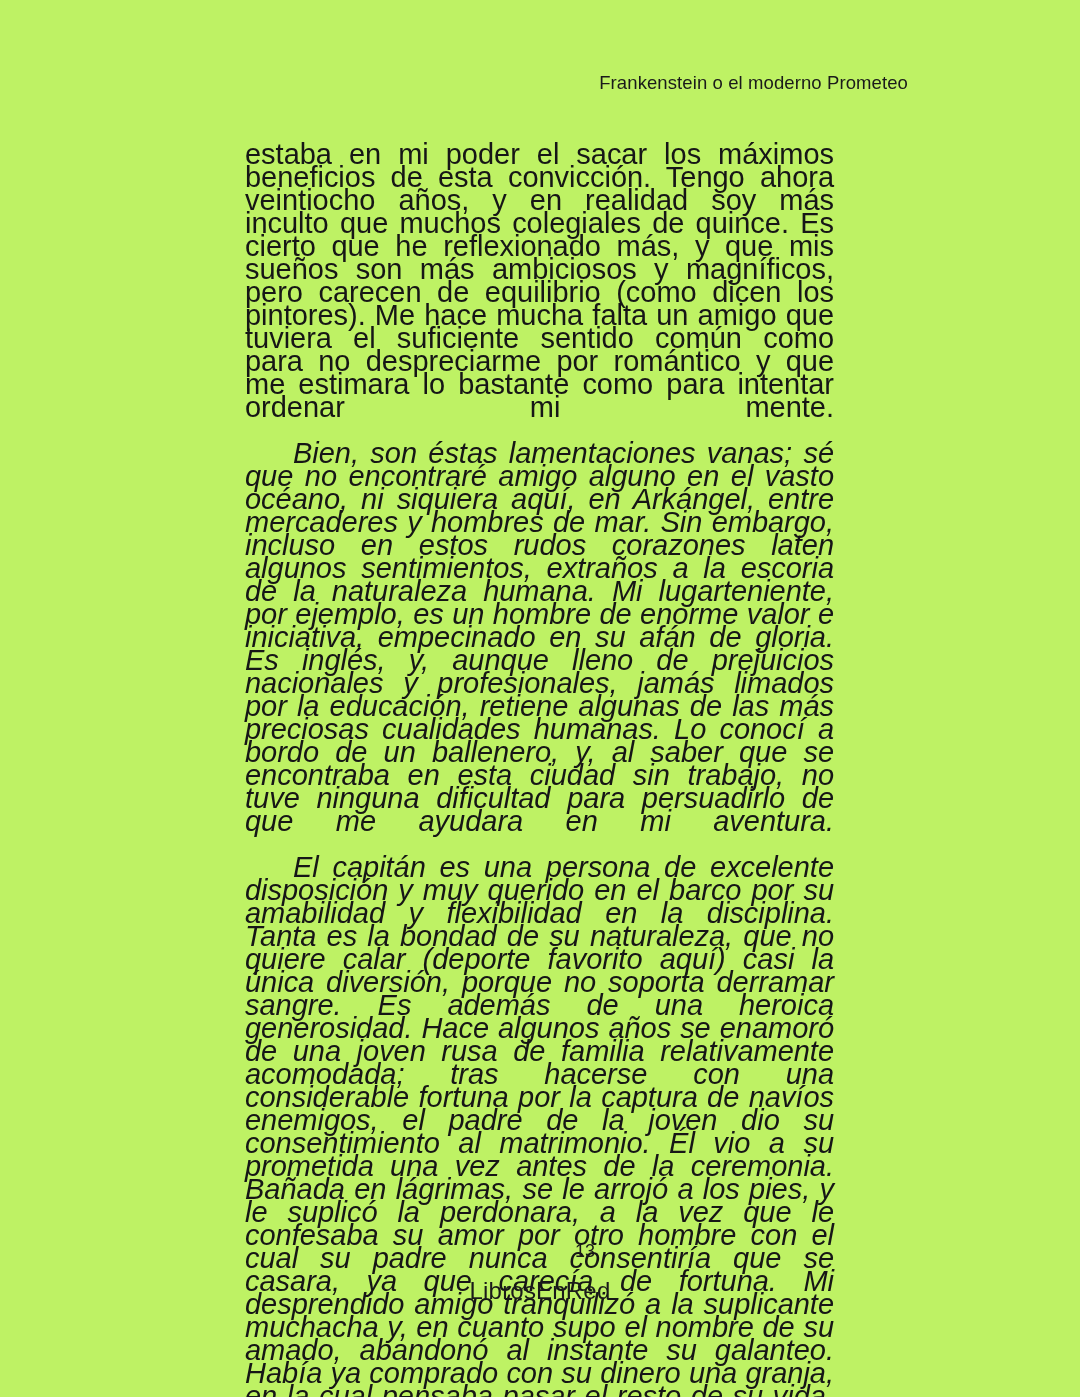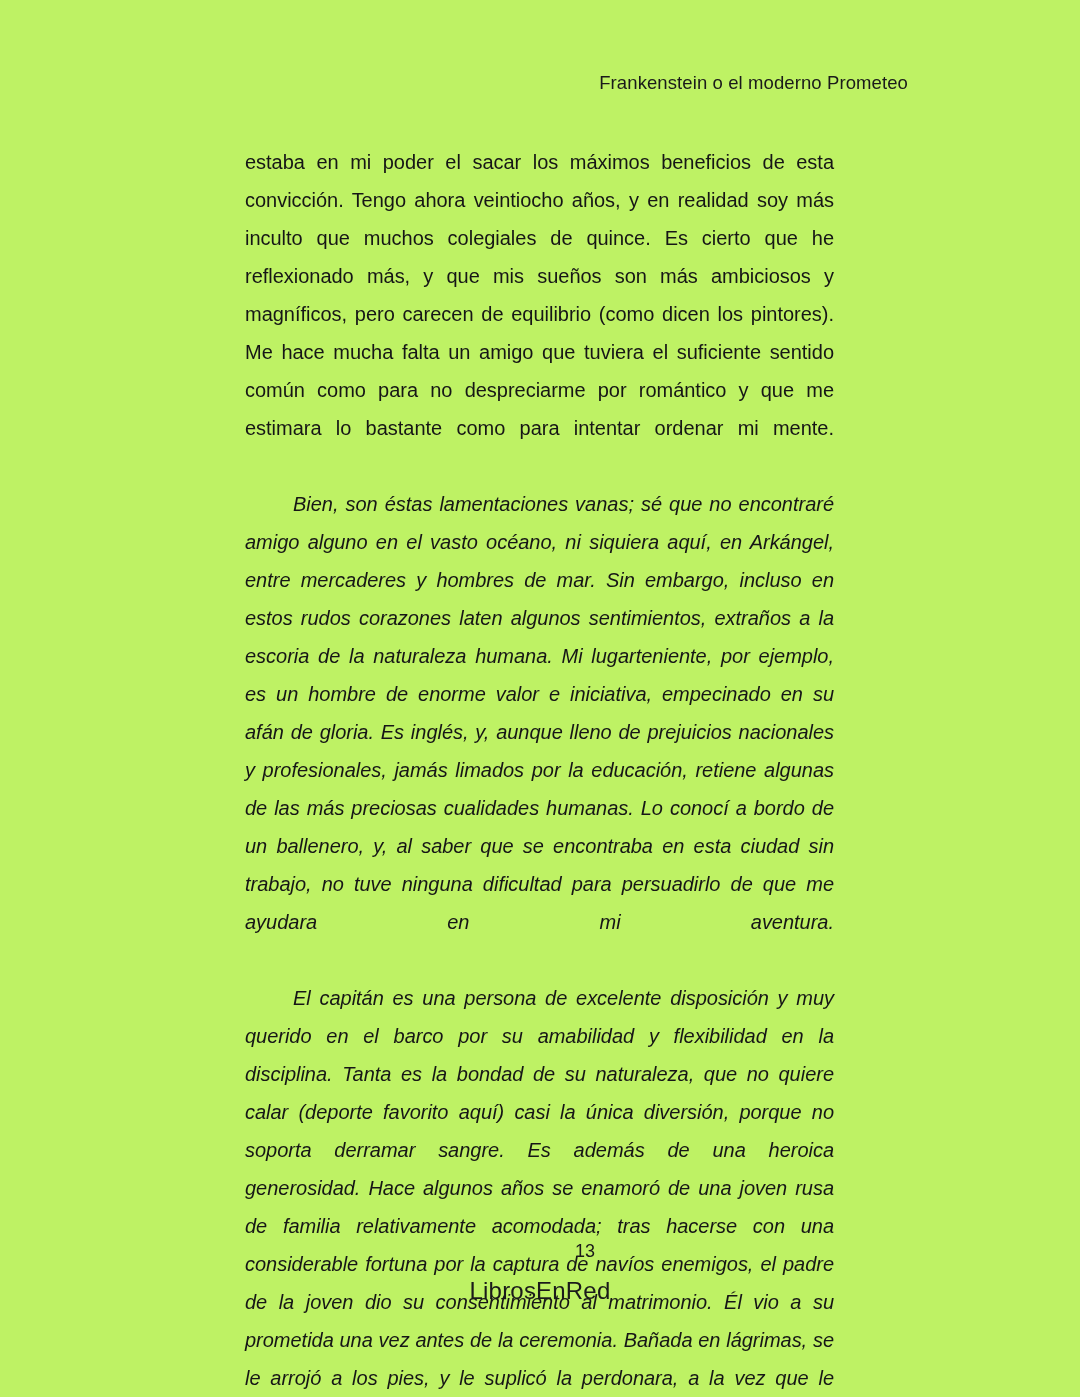--- a/index.html
+++ b/index.html
@@ -39,22 +39,22 @@
   
   .text-block {
     position: absolute;
     top: 143px;
     left: 245px;
     width: 589px;
   }
 
   .para {
     margin: 0;
-    font-size: 20px;
-    line-height: 38px;
+    font-size: 29px;
+    line-height: 23px;
     text-align: justify;
     text-justify: inter-word;
     letter-spacing: -0.02px;
     word-spacing: 0px;
     color: #161616;
     hyphens: manual;
   }
 
   .para + .para {
     margin-top: 0;

